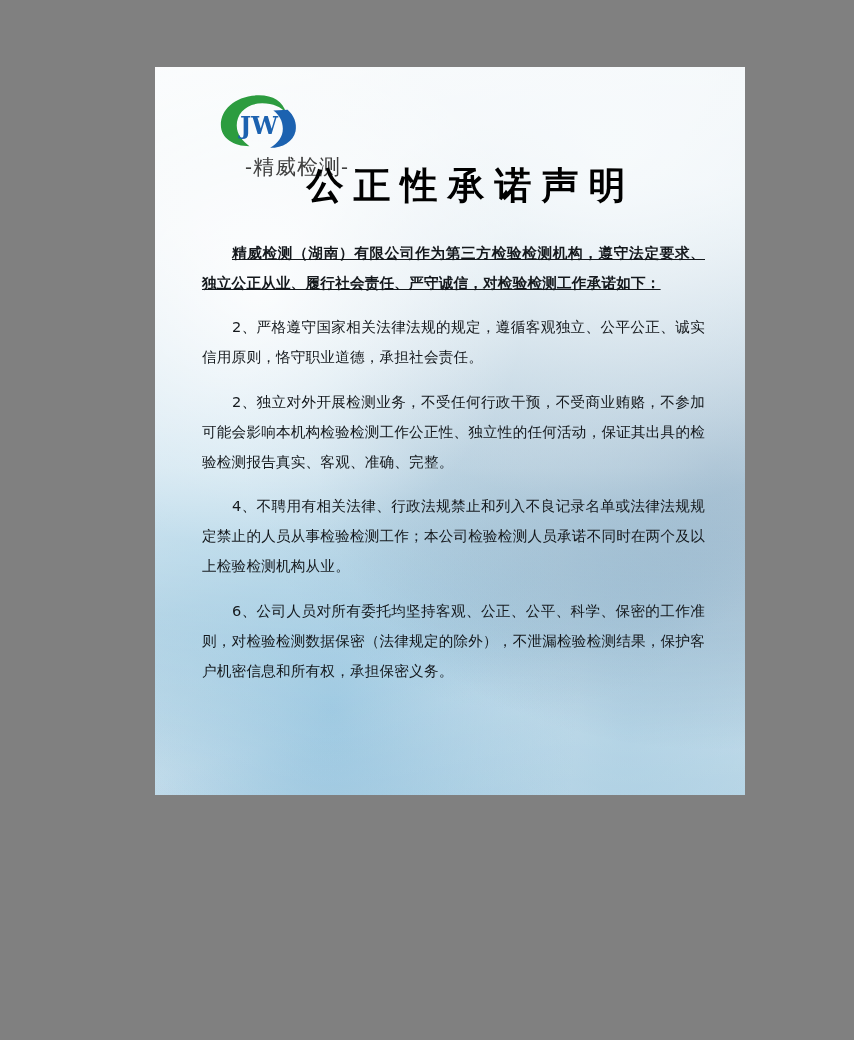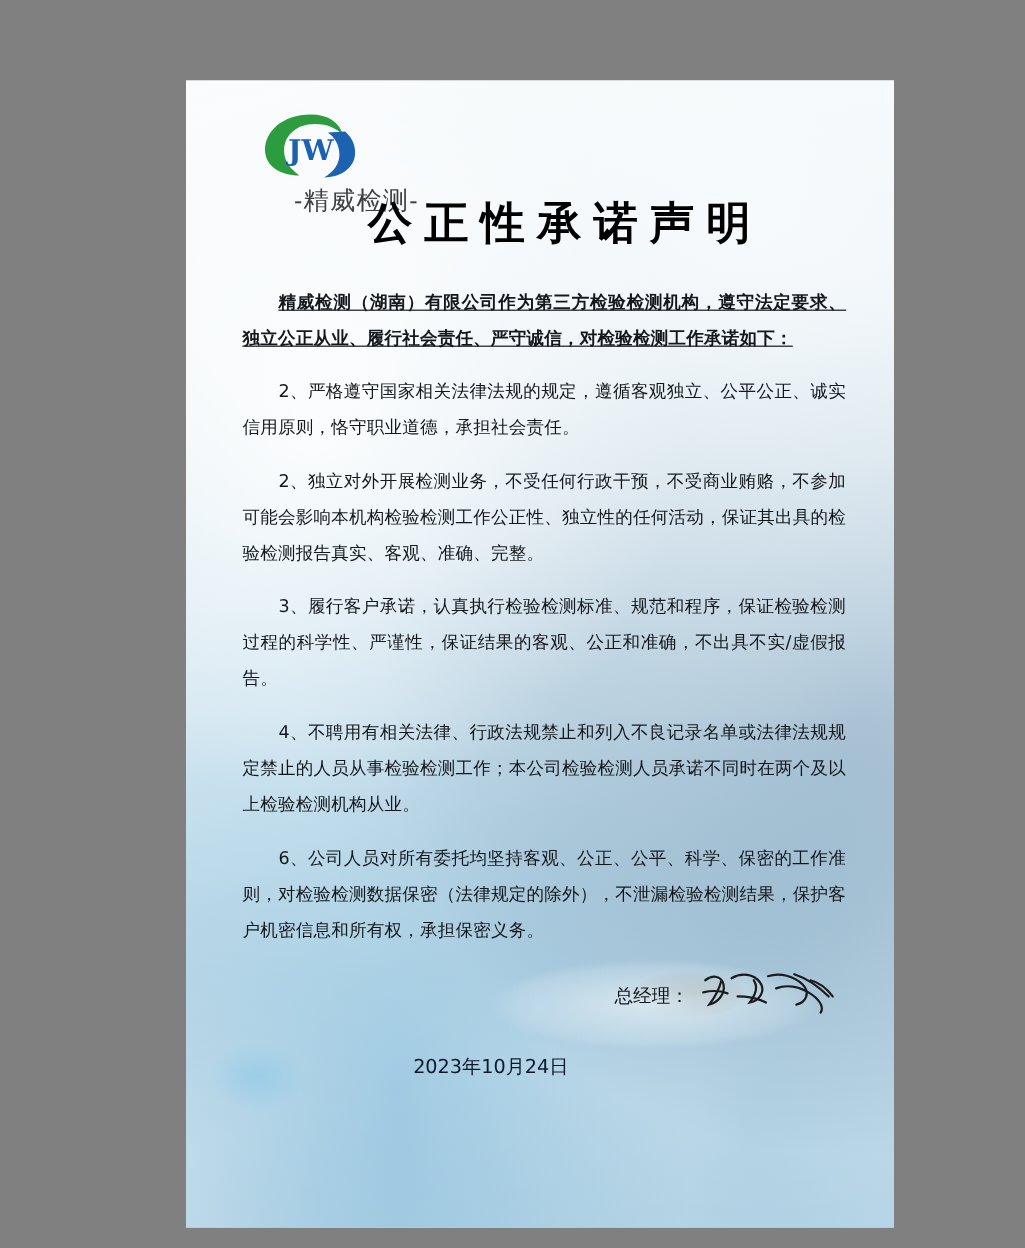--- a/index.html
+++ b/index.html
@@ -12,21 +12,21 @@
     background: #808080;
     font-family: "Liberation Sans", sans-serif;
     overflow: hidden;
   }
 
   .page {
     position: absolute;
     left: 155px;
     top: 67px;
     width: 590px;
-    height: 956px;
+    height: 728px;
     background: #e8eef2;
     overflow: hidden;
   }
 
   
   .photo-bg {
     position: absolute;
     inset: 0;
     background:
       radial-gradient(circle at 18% 30%, rgba(255,255,255,0.85) 0%, rgba(255,255,255,0) 38%),
@@ -178,21 +178,20 @@
       </svg>
       <div class="logo-text">-精威检测-</div>
     </div>
 
     <div class="doc-title">公正性承诺声明</div>
 
     <div class="body-block">
       <p class="lede">精威检测（湖南）有限公司作为第三方检验检测机构，遵守法定要求、独立公正从业、履行社会责任、严守诚信，对检验检测工作承诺如下：</p>
       <p class="clause">2、严格遵守国家相关法律法规的规定，遵循客观独立、公平公正、诚实信用原则，恪守职业道德，承担社会责任。</p>
       <p class="clause">2、独立对外开展检测业务，不受任何行政干预，不受商业贿赂，不参加可能会影响本机构检验检测工作公正性、独立性的任何活动，保证其出具的检验检测报告真实、客观、准确、完整。</p>
-      <p class="clause">3、履行客户承诺，认真执行检验检测标准、规范和程序，保证检验检测过程的科学性、严谨性，保证结果的客观、公正和准确，不出具不实/虚假报告。</p>
       <p class="clause">4、不聘用有相关法律、行政法规禁止和列入不良记录名单或法律法规规定禁止的人员从事检验检测工作；本公司检验检测人员承诺不同时在两个及以上检验检测机构从业。</p>
       <p class="clause">6、公司人员对所有委托均坚持客观、公正、公平、科学、保密的工作准则，对检验检测数据保密（法律规定的除外），不泄漏检验检测结果，保护客户机密信息和所有权，承担保密义务。</p>
     </div>
 
     <div class="sign-row">
       <span class="sign-label">总经理：</span>
       <svg class="sign-mark" viewBox="0 0 140 52">
         <g fill="none" stroke="#1b1b1b" stroke-width="2.2" stroke-linecap="round">
           <path d="M8 14 C16 8 24 10 26 18 C28 28 20 36 12 38 C18 30 22 22 24 14"></path>
           <path d="M6 26 C14 24 22 24 30 27"></path>

